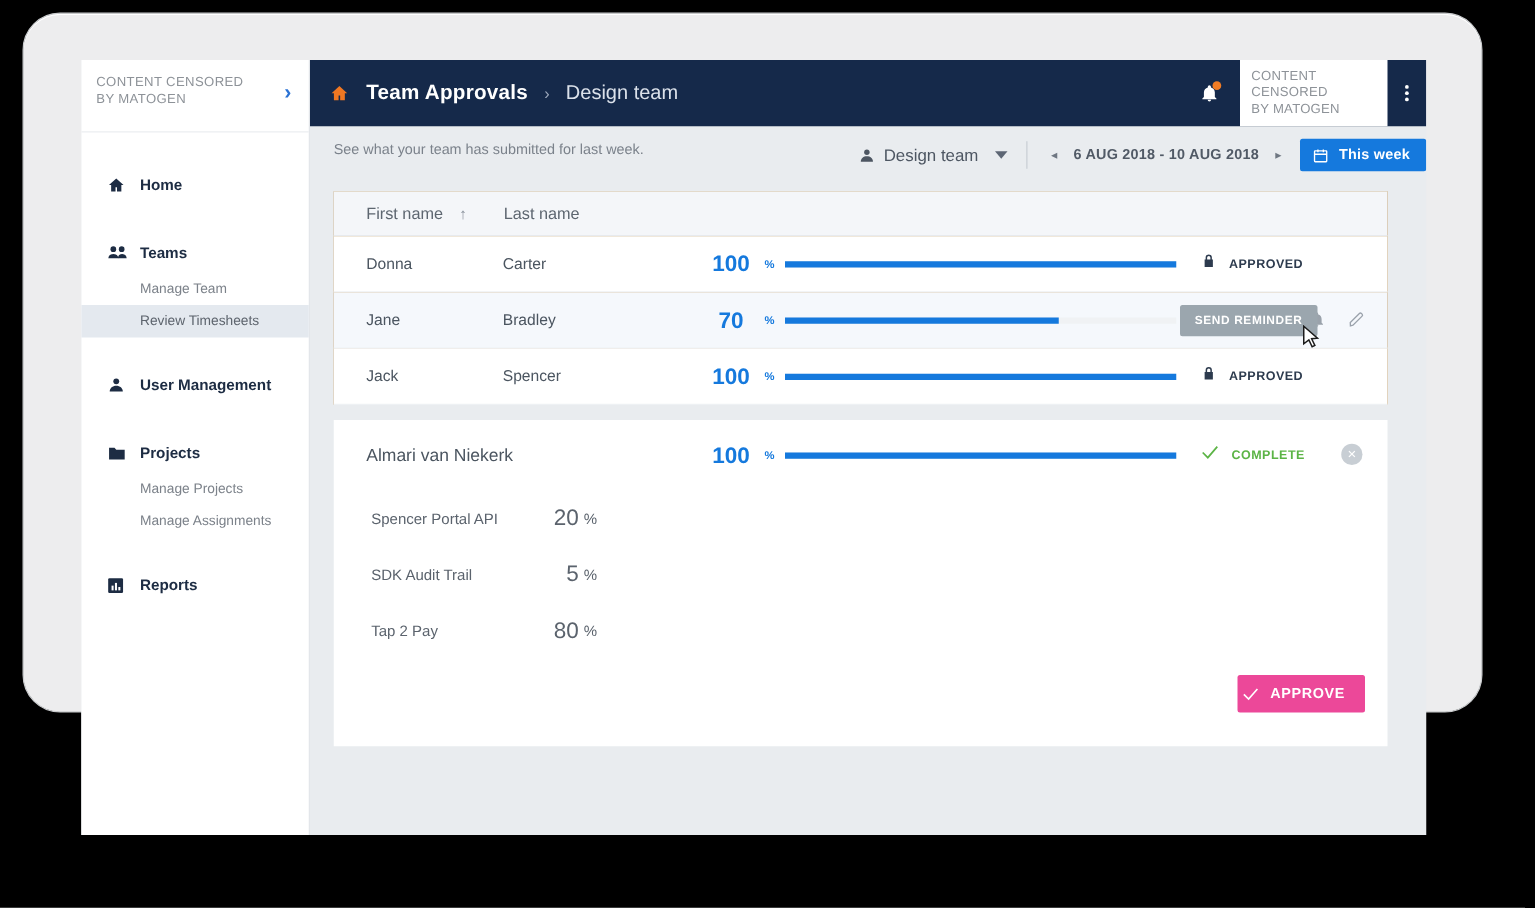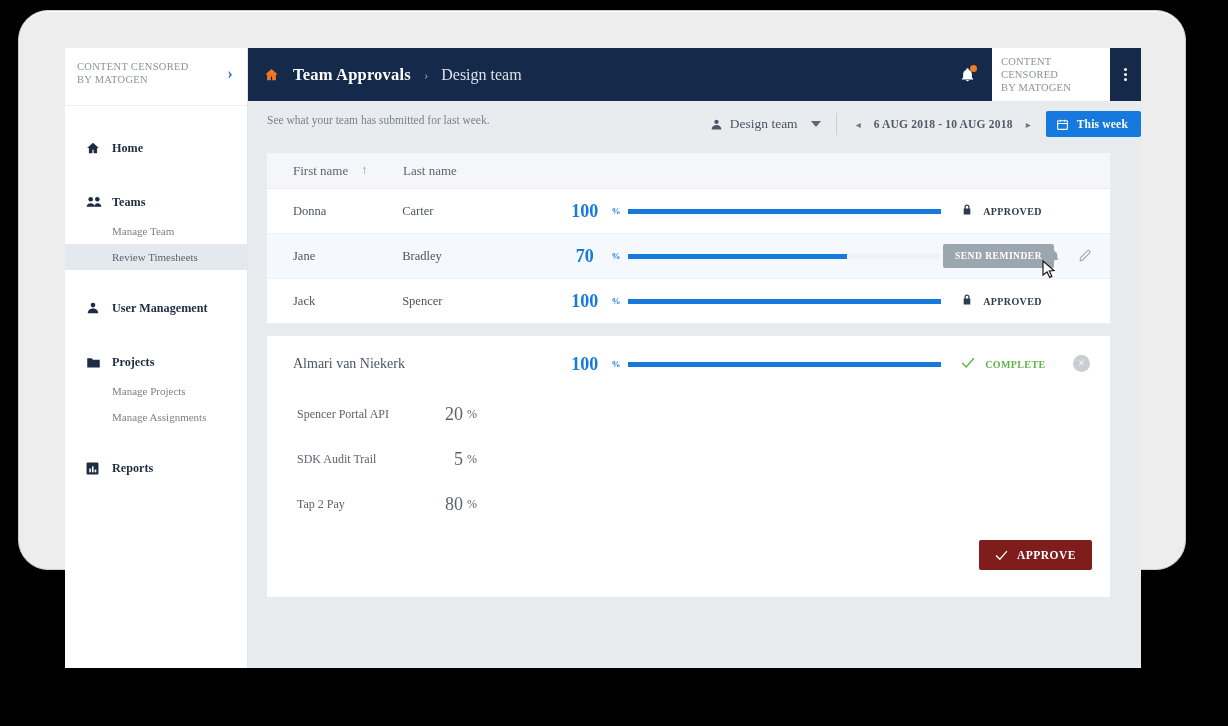--- a/index.html
+++ b/index.html
@@ -12,21 +12,20 @@
 
   
   #device {
     position: absolute;
     left: 18px; top: 10px;
     width: 1168px; height: 560px;
     background: #ededee;
     border-radius: 30px;
     border: 1px solid #c9cbcd;
     box-shadow: 0 6px 18px rgba(0,0,0,0.35), 0 1px 0 #ffffff inset;
-    font-family: Liberation Serif, serif;
   }
   #screen {
     position: absolute;
     left: 46px; top: 37px;
     width: 1076px; height: 620px;
     background: #e9ecef;
     overflow: hidden;
   }
 
   
@@ -164,22 +163,22 @@
     background: #c8ced4; color: #ffffff;
     font-size: 12px; line-height: 17px; text-align: center;
     cursor: pointer;
   }
   .prow { height: 45px; display: flex; align-items: center; }
   .pname { padding-left: 30px; width: 148px; font-size: 12px; color: #5b636d; }
   .pval { width: 48px; text-align: right; font-size: 18px; color: #5b636d; }
   .psym { font-size: 12px; color: #5b636d; margin-left: 4px; }
   .detail-foot { height: 56px; display: flex; align-items: center; justify-content: flex-end; padding-right: 18px; }
   .approvebtn {
-    background: #7f1d1d; color: #ffffff;
-    height: 30px; padding: 0 16px 0 16px;
+    background: #ec4899; color: #ffffff;
+    height: 30px; padding: 0 16px 0 4px;
     display: flex; align-items: center;
     font-size: 11.5px; font-weight: bold; letter-spacing: .5px;
     border-radius: 2px; cursor: pointer;
   }
   .approvebtn .ic { margin-right: 9px; display: flex; }
 </style>
 </head>
 <body>
 
 <div id="device">

